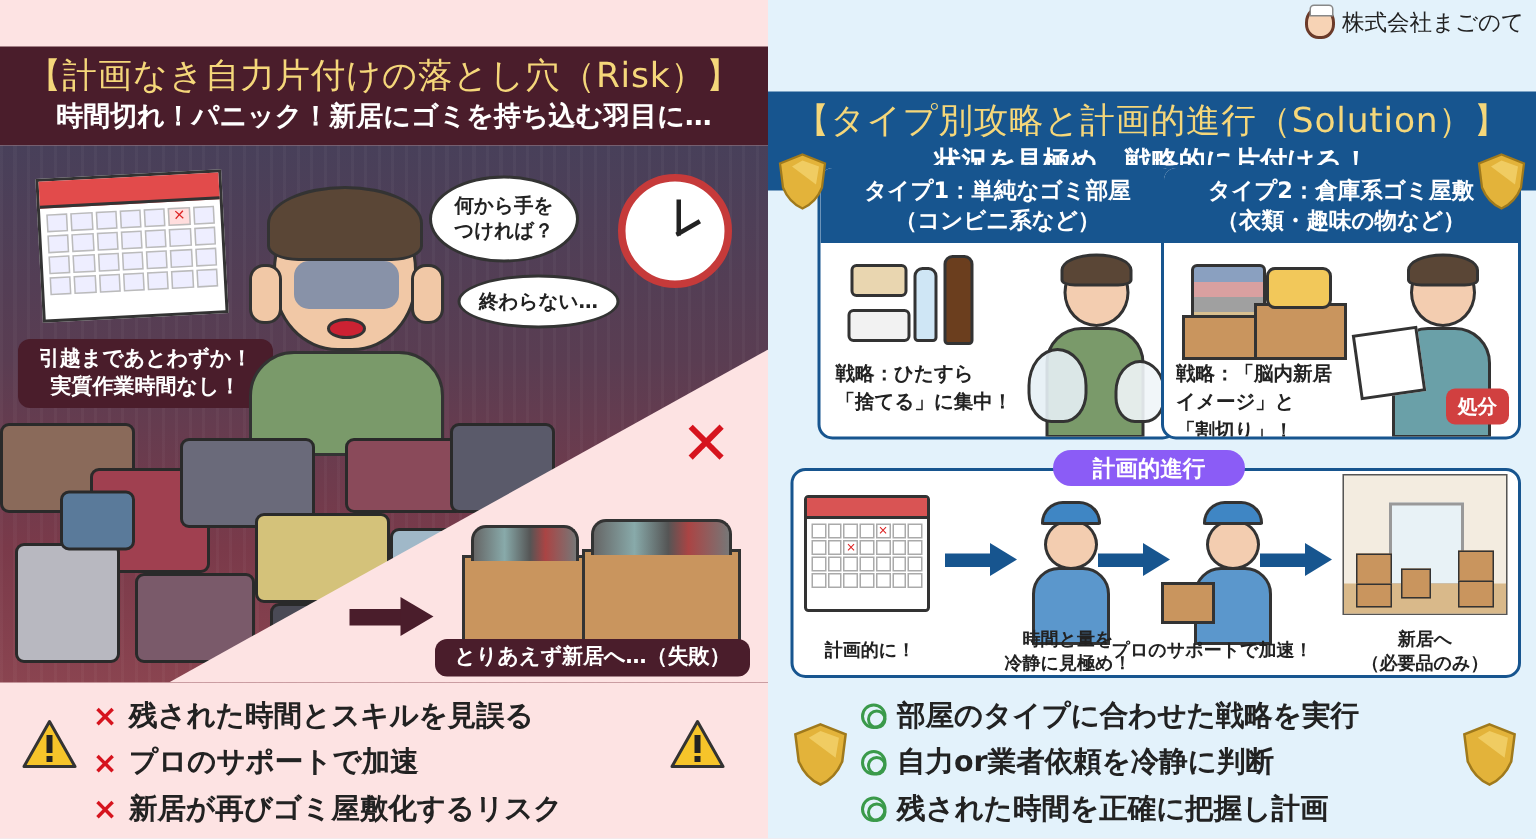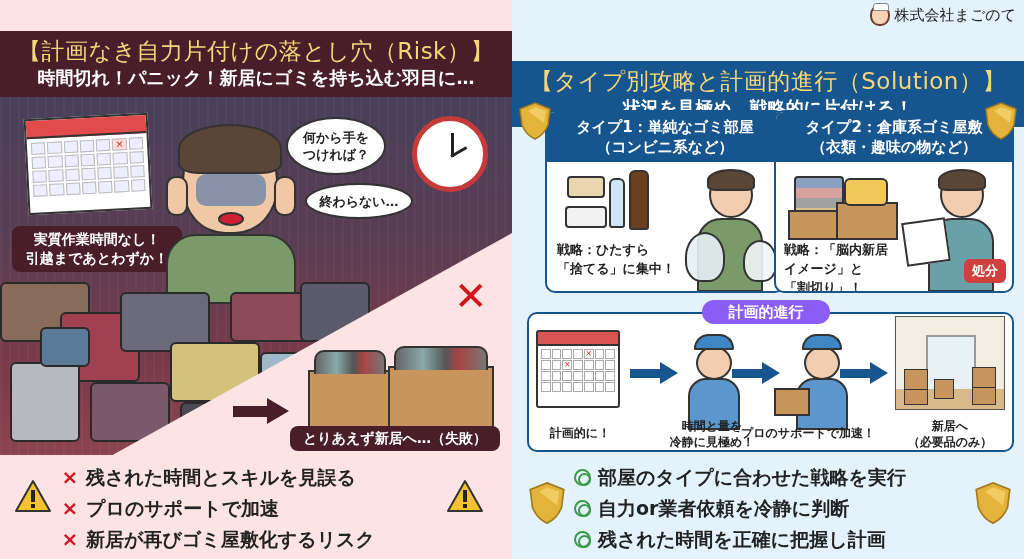--- a/index.html
+++ b/index.html
@@ -162,22 +162,22 @@
         <span></span>
         <span></span>
         <span></span>
         <span></span>
         <span></span>
         <span></span>
     </div>
   </div>
 
   <div class="bubble-dark bubble-left">
+    <div>引越まであとわずか！</div>
     <div>実質作業時間なし！</div>
-    <div>引越まであとわずか！</div>
   </div>
 
   <div class="person">
     <div class="body"></div>
     <div class="head"></div>
     <div class="hair"></div>
     <div class="shade"></div>
     <div class="mouth"></div>
     <div class="hand-l"></div>
     <div class="hand-r"></div>

